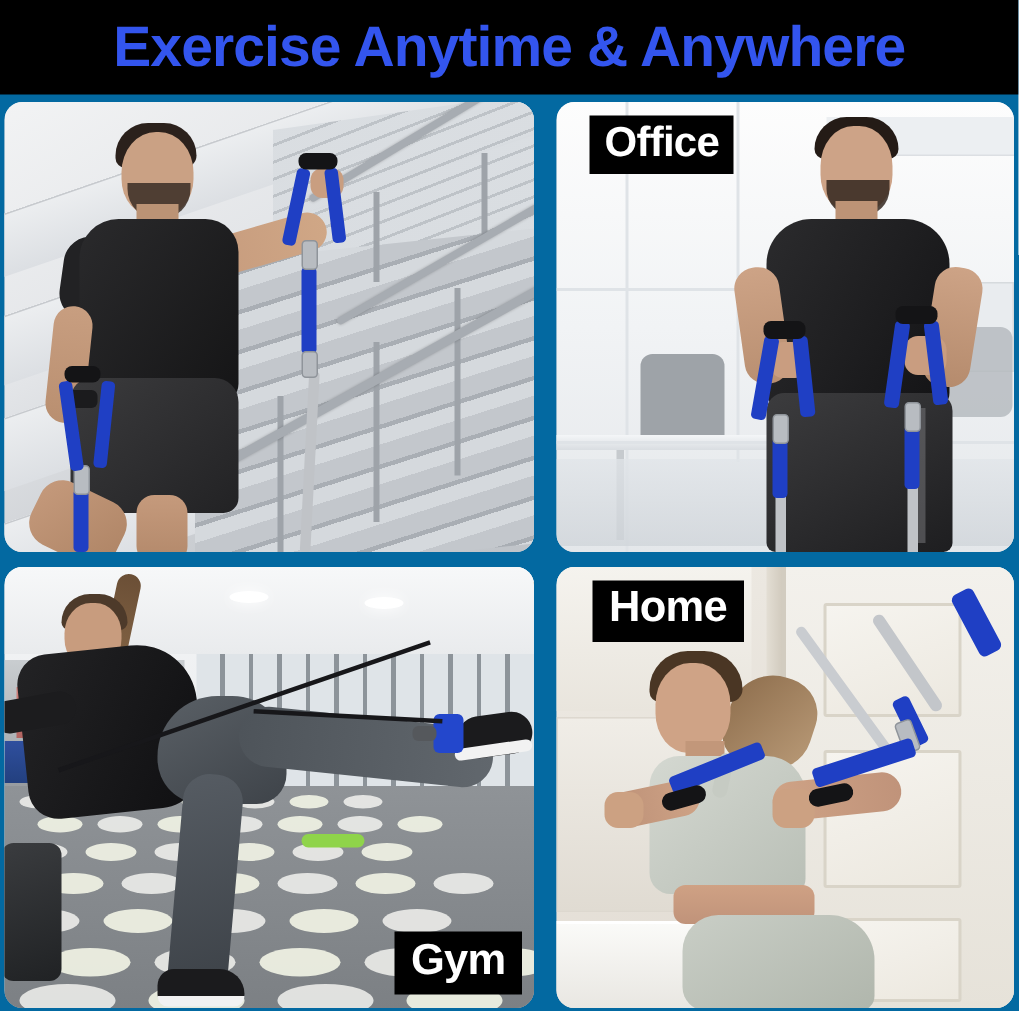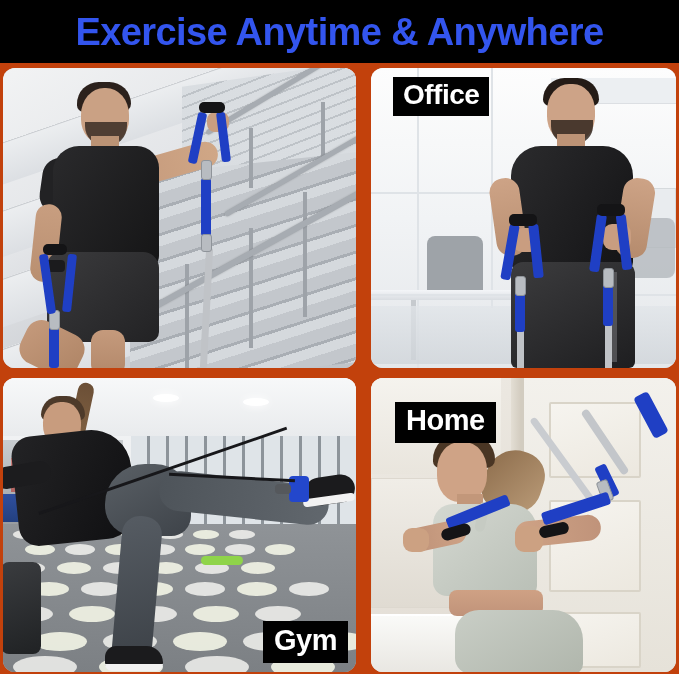--- a/index.html
+++ b/index.html
@@ -1,19 +1,19 @@
 <!DOCTYPE html>
 <html><head>
 <meta charset="utf-8">
 <style>
   * { margin:0; padding:0; box-sizing:border-box; }
   html,body{ width:679px; height:674px; background:#ffffff; overflow:hidden; }
   body{ font-family:"Liberation Sans", sans-serif; }
 
-  #root{ position:relative; width:679px; height:674px; background:#c2410c; }
+  #root{ position:relative; width:679px; height:674px; background:#0369a1; }
 
   
   .header{
     position:absolute; left:0; top:0; width:679px; height:63px;
     background:#000000; display:flex; align-items:center; justify-content:center;
   }
   .header-title{
     color:#3355ee; font-size:38px; font-weight:bold;
     letter-spacing:-0.6px; white-space:nowrap; line-height:1;
     font-family:"Liberation Sans", sans-serif;
@@ -36,21 +36,21 @@
   .chip{
     position:absolute; background:#000; color:#fff;
     font-weight:bold; line-height:1;
     font-family:"Liberation Sans", sans-serif;
     display:flex; align-items:center; justify-content:center;
     letter-spacing:-0.5px; z-index:40;margin-left:12px;
   }
   .chip-outdoor{ right:8px;  bottom:10px; font-size:29px; padding:5px 11px 8px; }
   .chip-office { left:10px;  top:9px;     font-size:28px; padding:4px 10px 7px; }
   .chip-gym    { right:8px;  bottom:9px;  font-size:29px; padding:5px 11px 8px; }
-  .chip-home   { left:12px;  top:24px;    font-size:29px; padding:4px 11px 8px; }
+  .chip-home   { left:12px;  top:9px;    font-size:29px; padding:4px 11px 8px; }
 
   
   .p1 .bg{ position:absolute; inset:0;
     background:linear-gradient(150deg,#f2f3f4 0%,#e3e5e8 38%,#cfd2d6 62%,#bfc3c8 100%); }
   .wallpanel{ position:absolute; background:linear-gradient(180deg,#eceef0,#dcdfe3);
     box-shadow:0 1px 0 #c7cace inset; }
   .w1{ left:-20px; top:10px; width:420px; height:40px; transform:rotate(-19deg); }
   .w2{ left:-30px; top:80px; width:430px; height:44px; transform:rotate(-19deg); }
   .w3{ left:-40px; top:150px; width:440px; height:46px; transform:rotate(-19deg); }
   .w4{ left:-50px; top:222px; width:450px; height:48px; transform:rotate(-19deg); }

